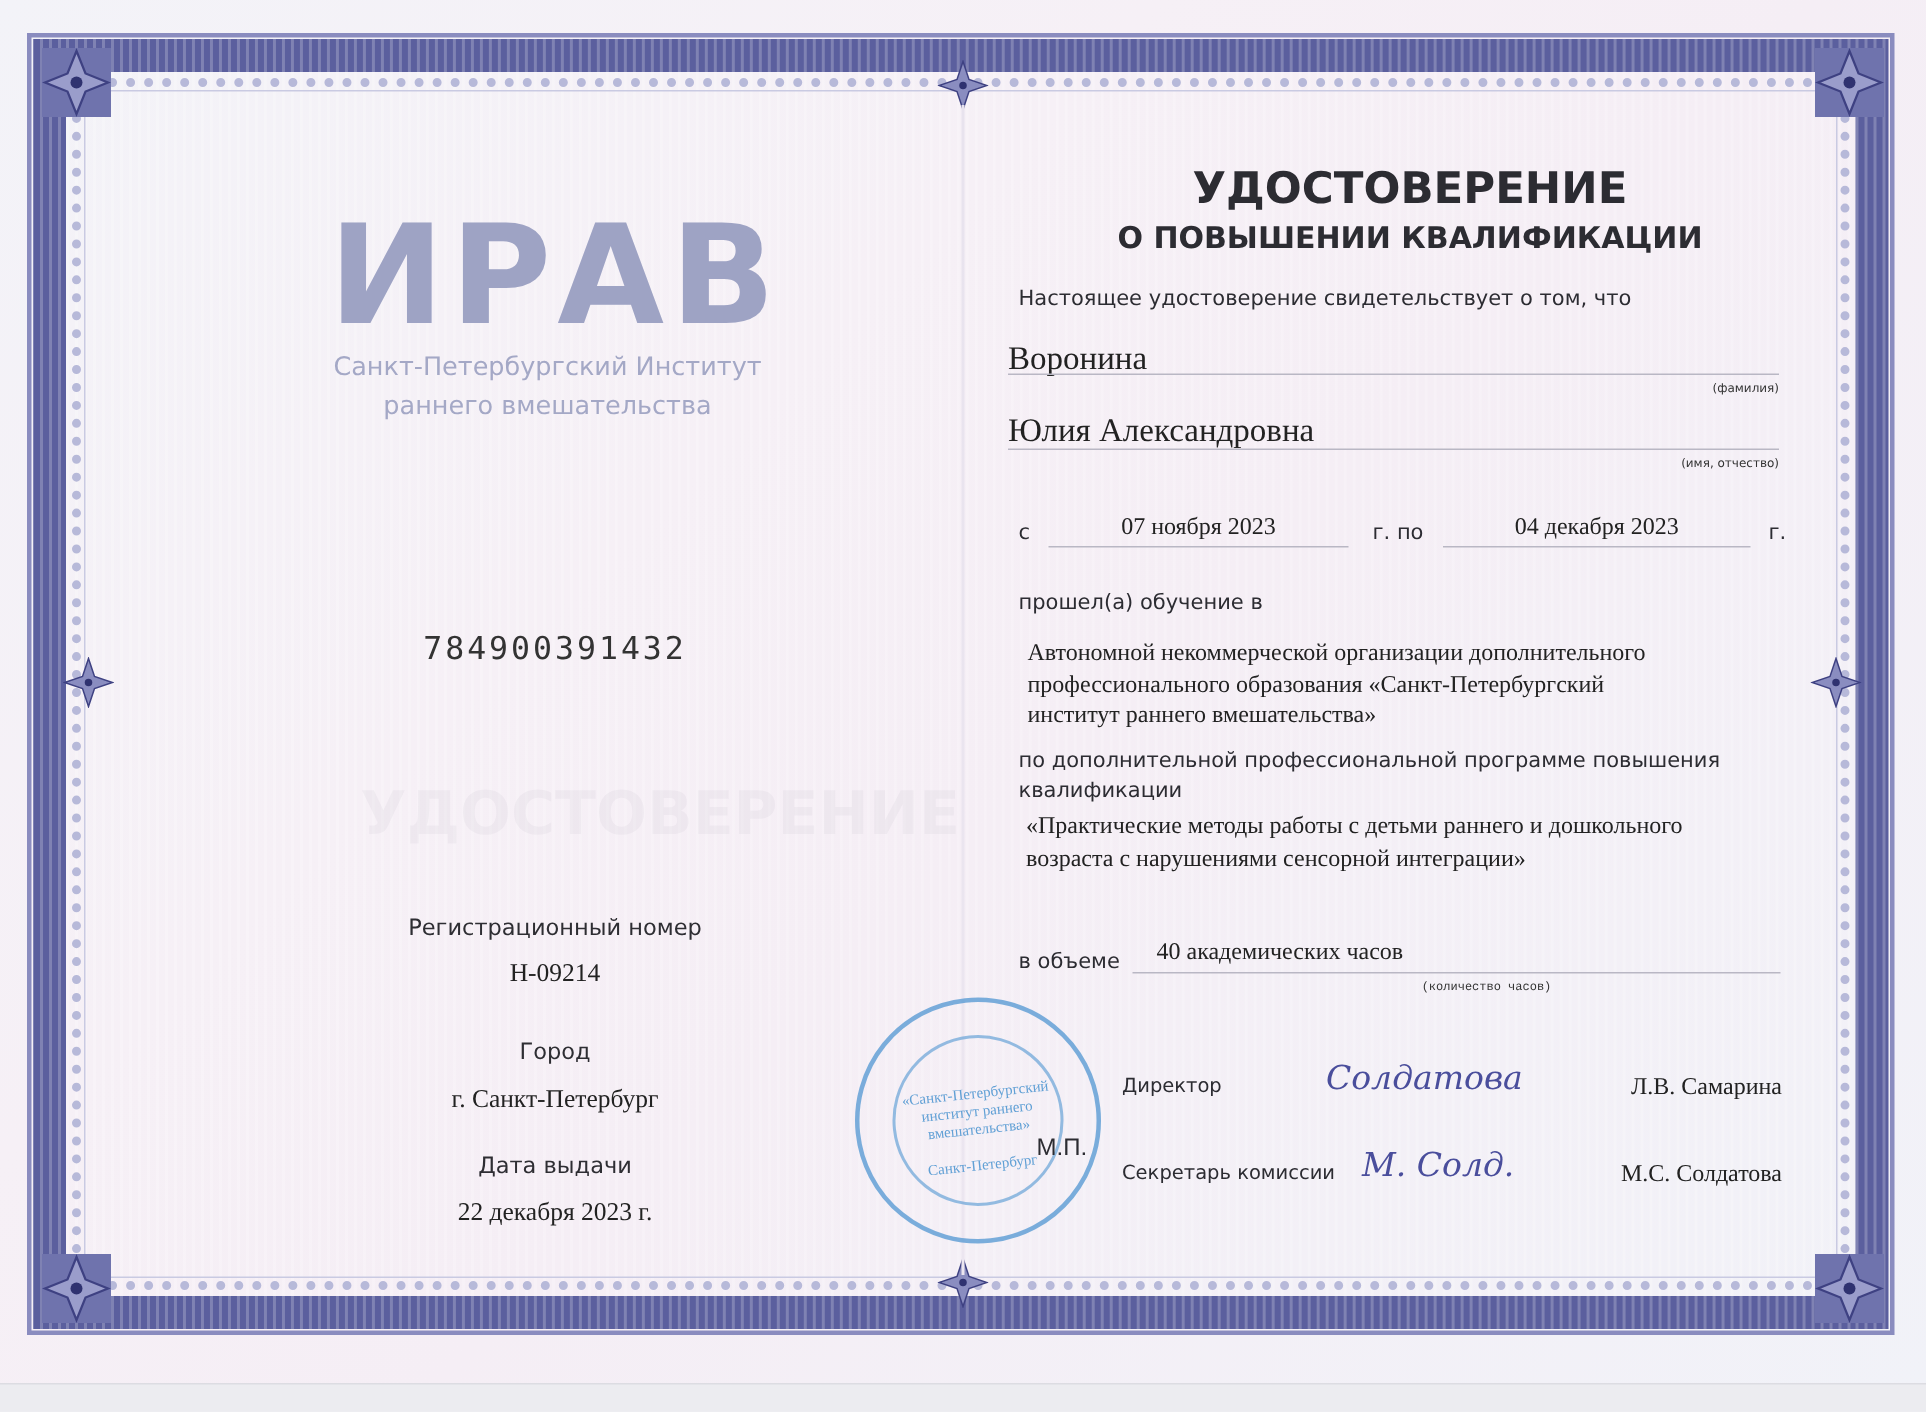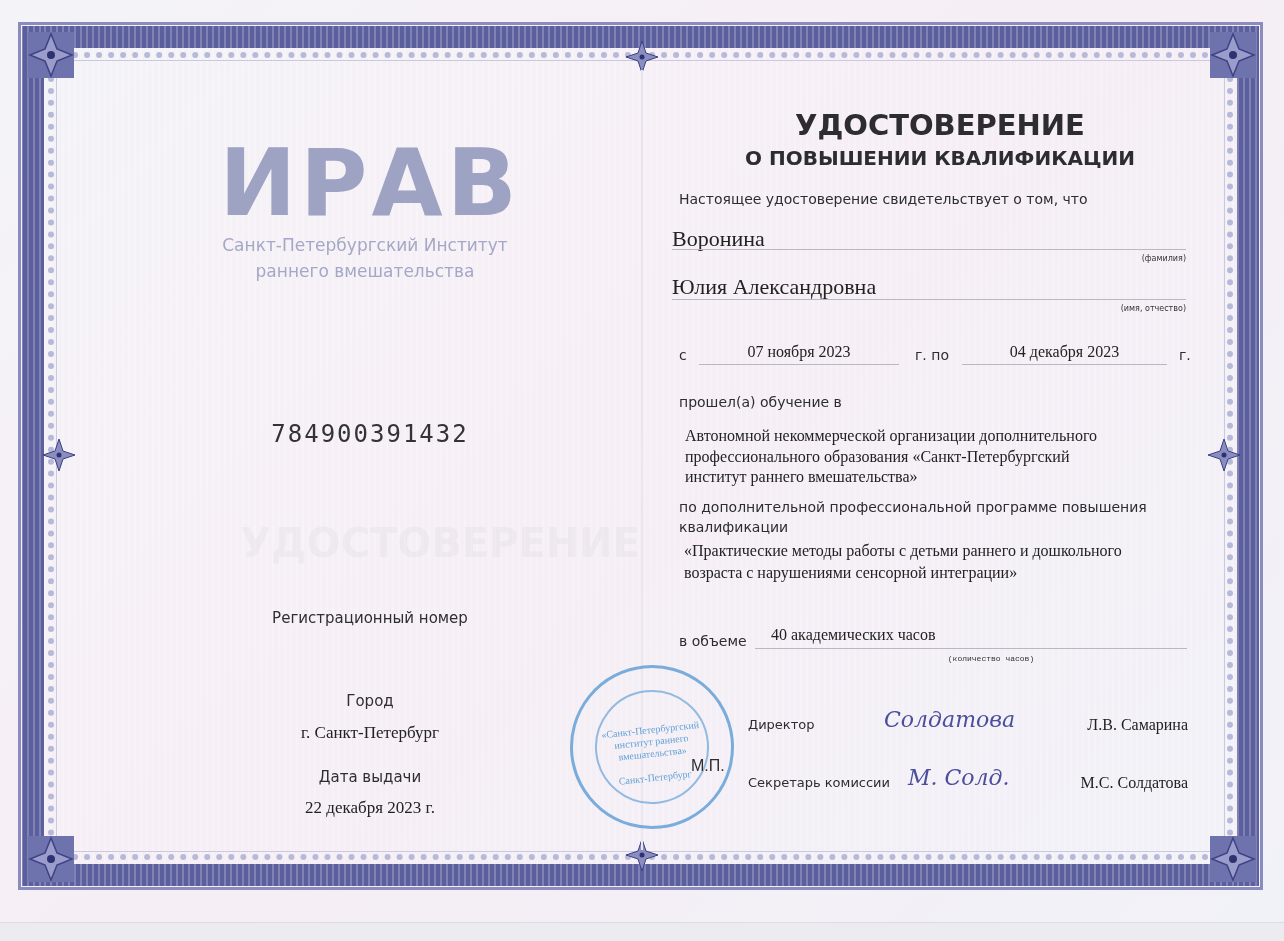--- a/index.html
+++ b/index.html
@@ -55,21 +55,21 @@
     position:absolute; left:205px; top:138px; width:330px; text-align:center;
     font-family:"DejaVu Sans", sans-serif; font-weight:bold;
     font-size:92px; letter-spacing:4px; color:#9ea3c4; line-height:1;
   }
   .logo-sub {
     position:absolute; left:190px; top:232px; width:350px; text-align:center;
     font-family:"DejaVu Sans", sans-serif; font-size:17px; color:#a4a8c6; line-height:26px;
   }
   .serial {
     position:absolute; left:240px; top:420px; width:260px; text-align:center;
-    font-family:"DejaVu Sans Mono", monospace; font-size:24px; letter-spacing:2px; color:#333;
+    font-family:"DejaVu Sans Mono", monospace; font-size:21px; letter-spacing:2px; color:#333;
   }
   .left-info { position:absolute; left:240px; width:260px; text-align:center; }
   .lbl { font-family:"DejaVu Sans", sans-serif; font-size:15px; color:#2e2e33; }
   .val { font-family:"Liberation Serif", serif; font-size:17px; color:#222; }
   .bleed {
     position:absolute; left:120px; top:520px; width:520px; text-align:right;
     font-family:"DejaVu Sans", sans-serif; font-weight:bold; font-size:40px; color:rgba(120,120,140,0.06);
   }
 
   
@@ -211,20 +211,21 @@
   <div class="logo-mark">ИРАВ</div>
   <div class="logo-sub">
     <div>Санкт-Петербургский Институт</div>
     <div>раннего вмешательства</div>
   </div>
 
   <div class="serial">784900391432</div>
 
   <div class="left-info" style="top:609px">
     <div class="lbl">Регистрационный номер</div>
+    <div class="val" style="margin-top:12px">Н-09214</div>
   </div>
   <div class="left-info" style="top:692px">
     <div class="lbl">Город</div>
     <div class="val" style="margin-top:13px">г. Санкт-Петербург</div>
   </div>
   <div class="left-info" style="top:768px">
     <div class="lbl">Дата выдачи</div>
     <div class="val" style="margin-top:12px">22 декабря 2023 г.</div>
   </div>
 

